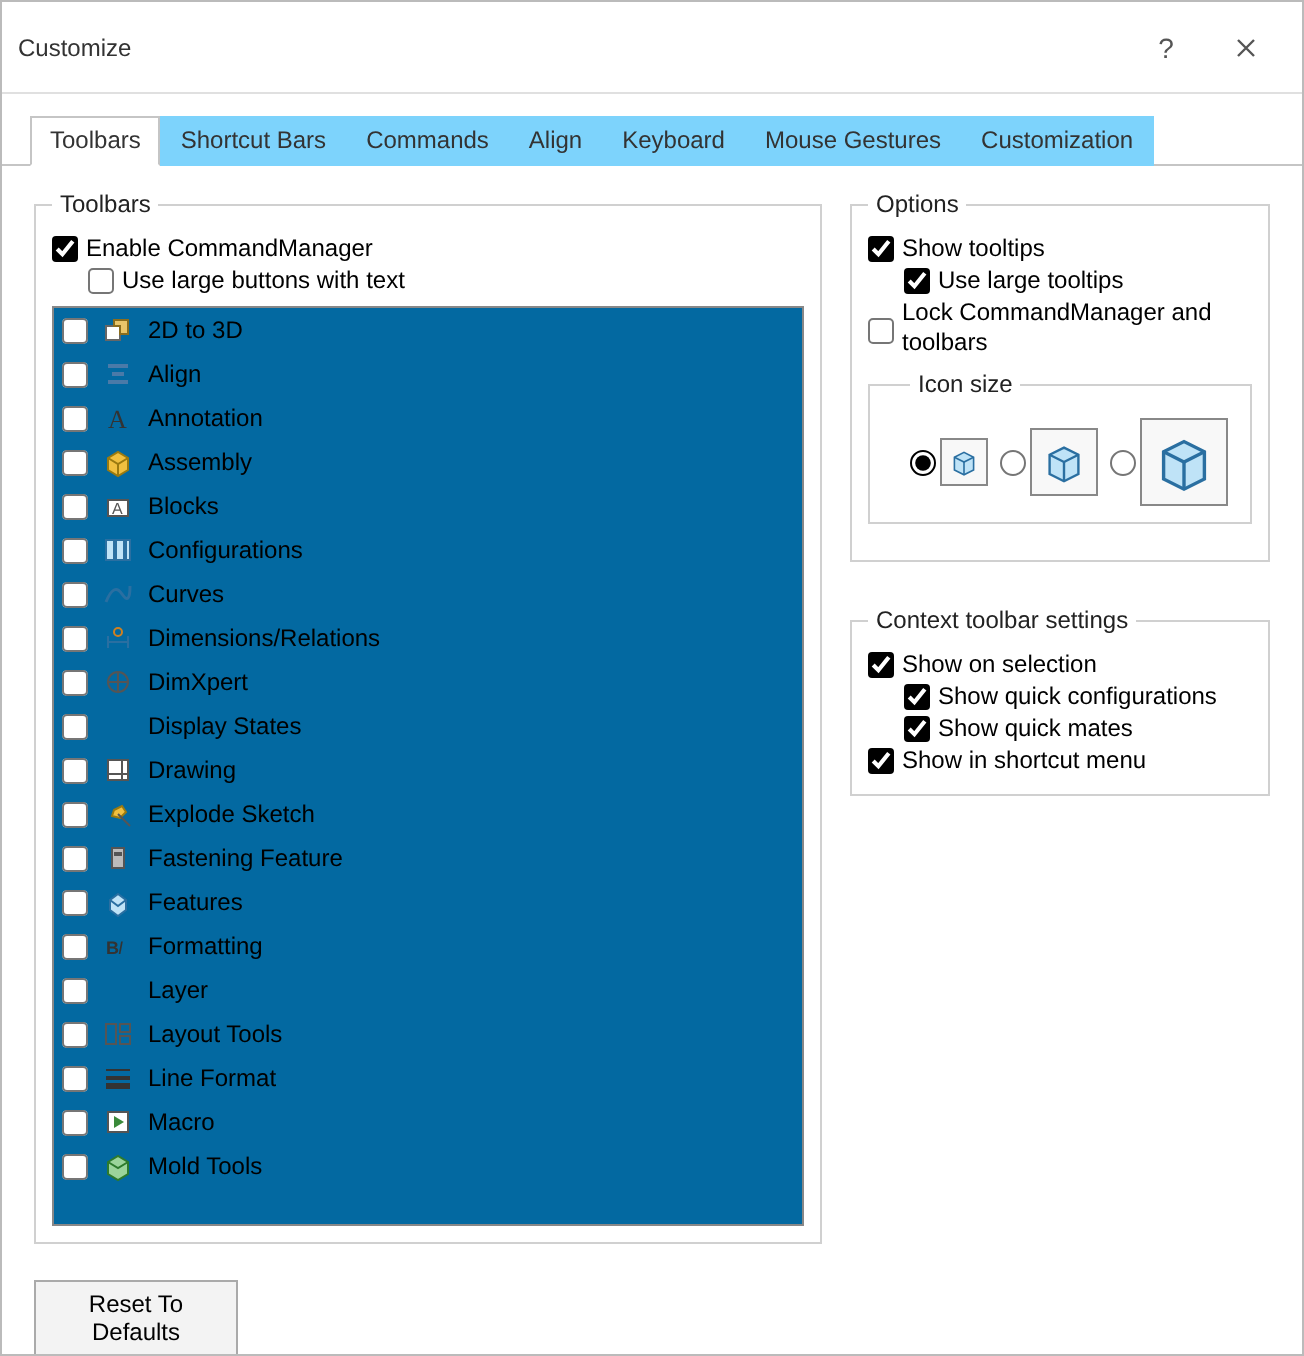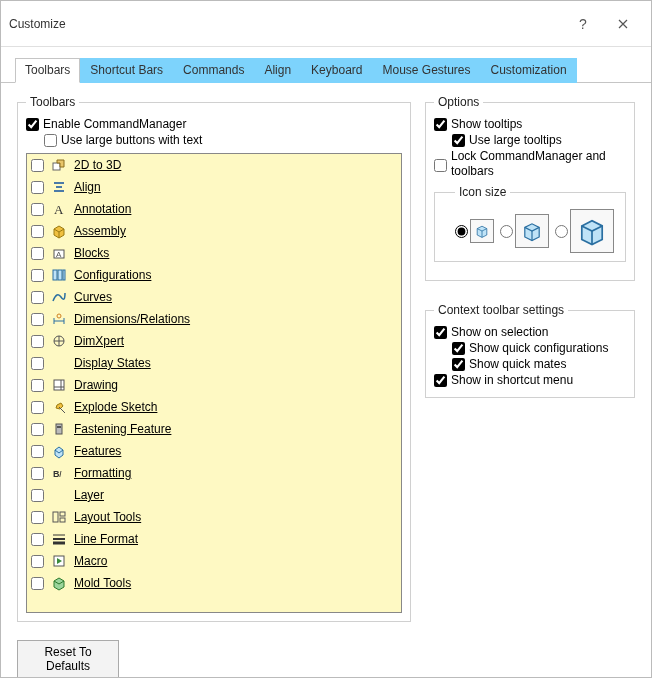--- a/index.html
+++ b/index.html
@@ -62,23 +62,22 @@
     padding: 6px 8px 8px 8px;
   }
   legend { padding: 0 4px; color: #222; }
   .cb-row { display:flex; align-items:center; gap:4px; margin: 2px 0; }
   .cb-row.ind1 { margin-left: 18px; }
   input[type=checkbox] { width:13px; height:13px; margin:0; accent-color:#000; }
   .listbox {
     border: 1px solid #888;
     height: 460px;
     overflow-y: scroll;
-    background:#fef9c3;
+    background:#0369a1;
     margin-top:6px;
-    text-decoration:underline;
   }
   .listrow {
     display:flex; align-items:center;
     height:22px;
     padding: 0 4px;
     gap:6px;
   }
   .listrow .icon {
     width:18px; height:18px;
     display:flex; align-items:center; justify-content:center;

